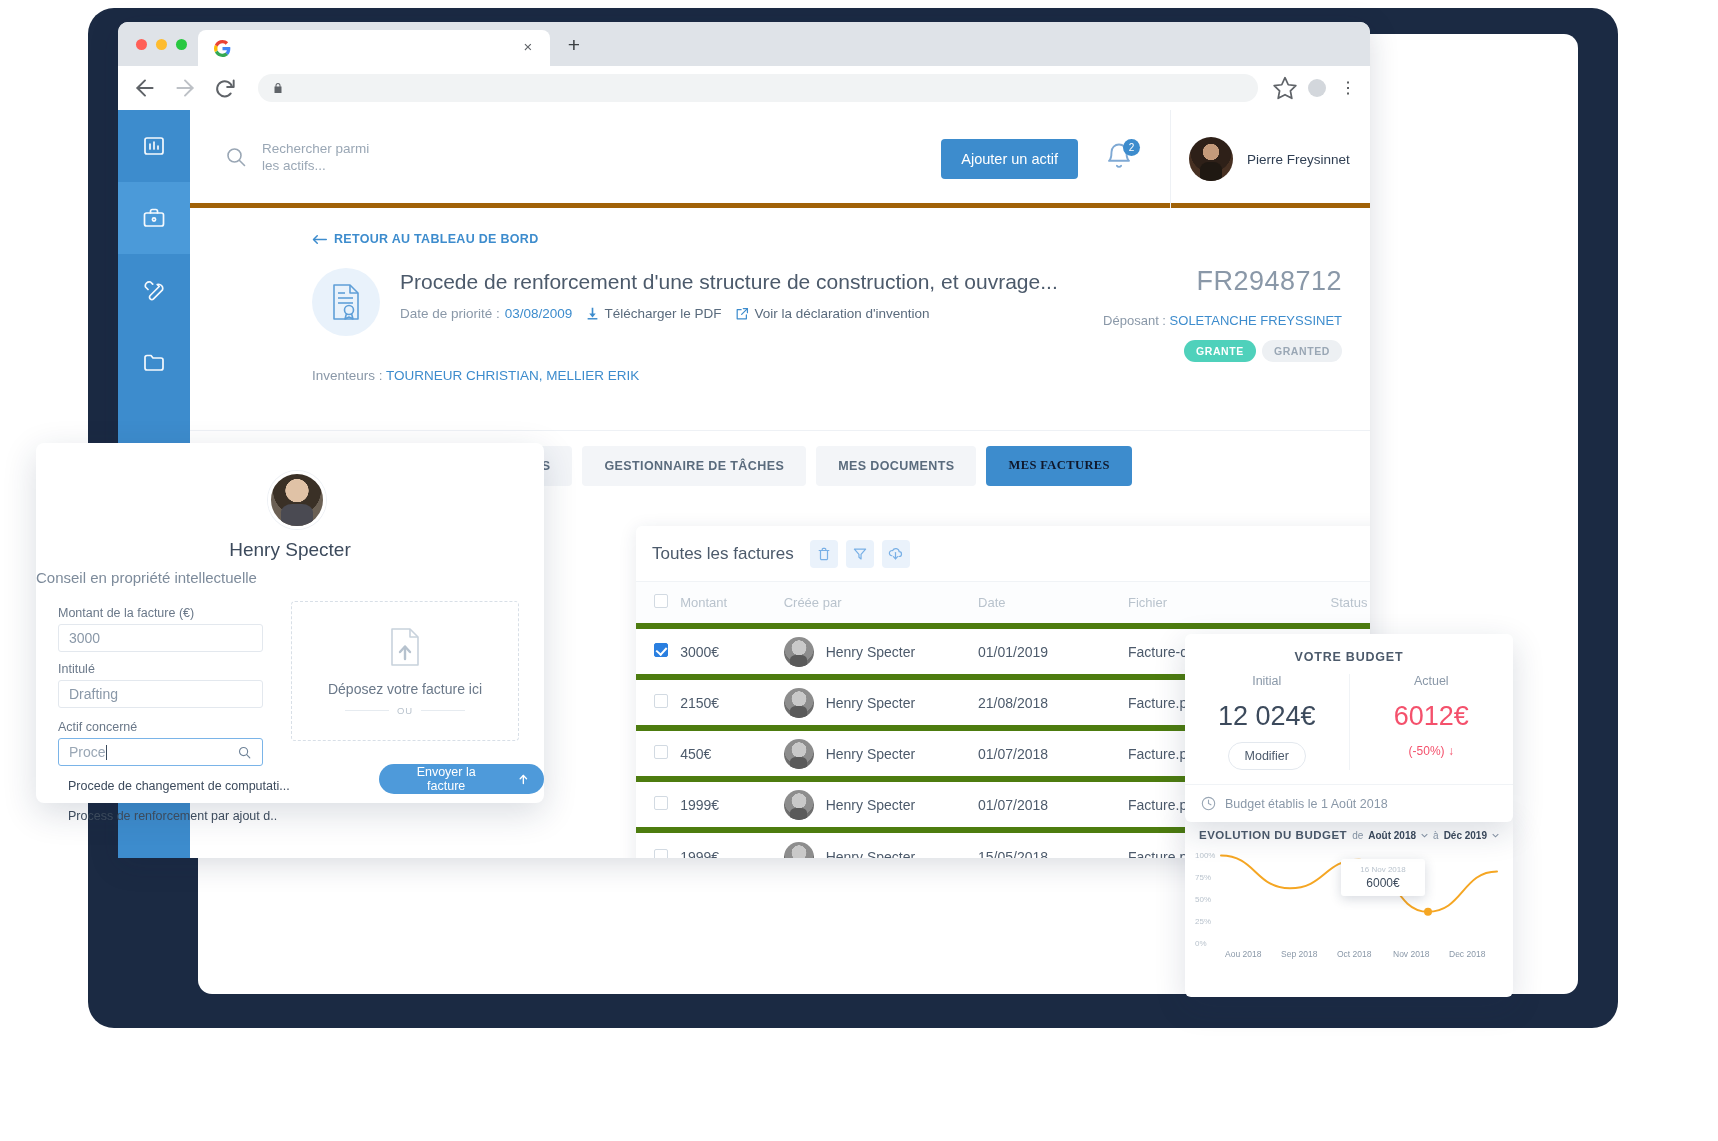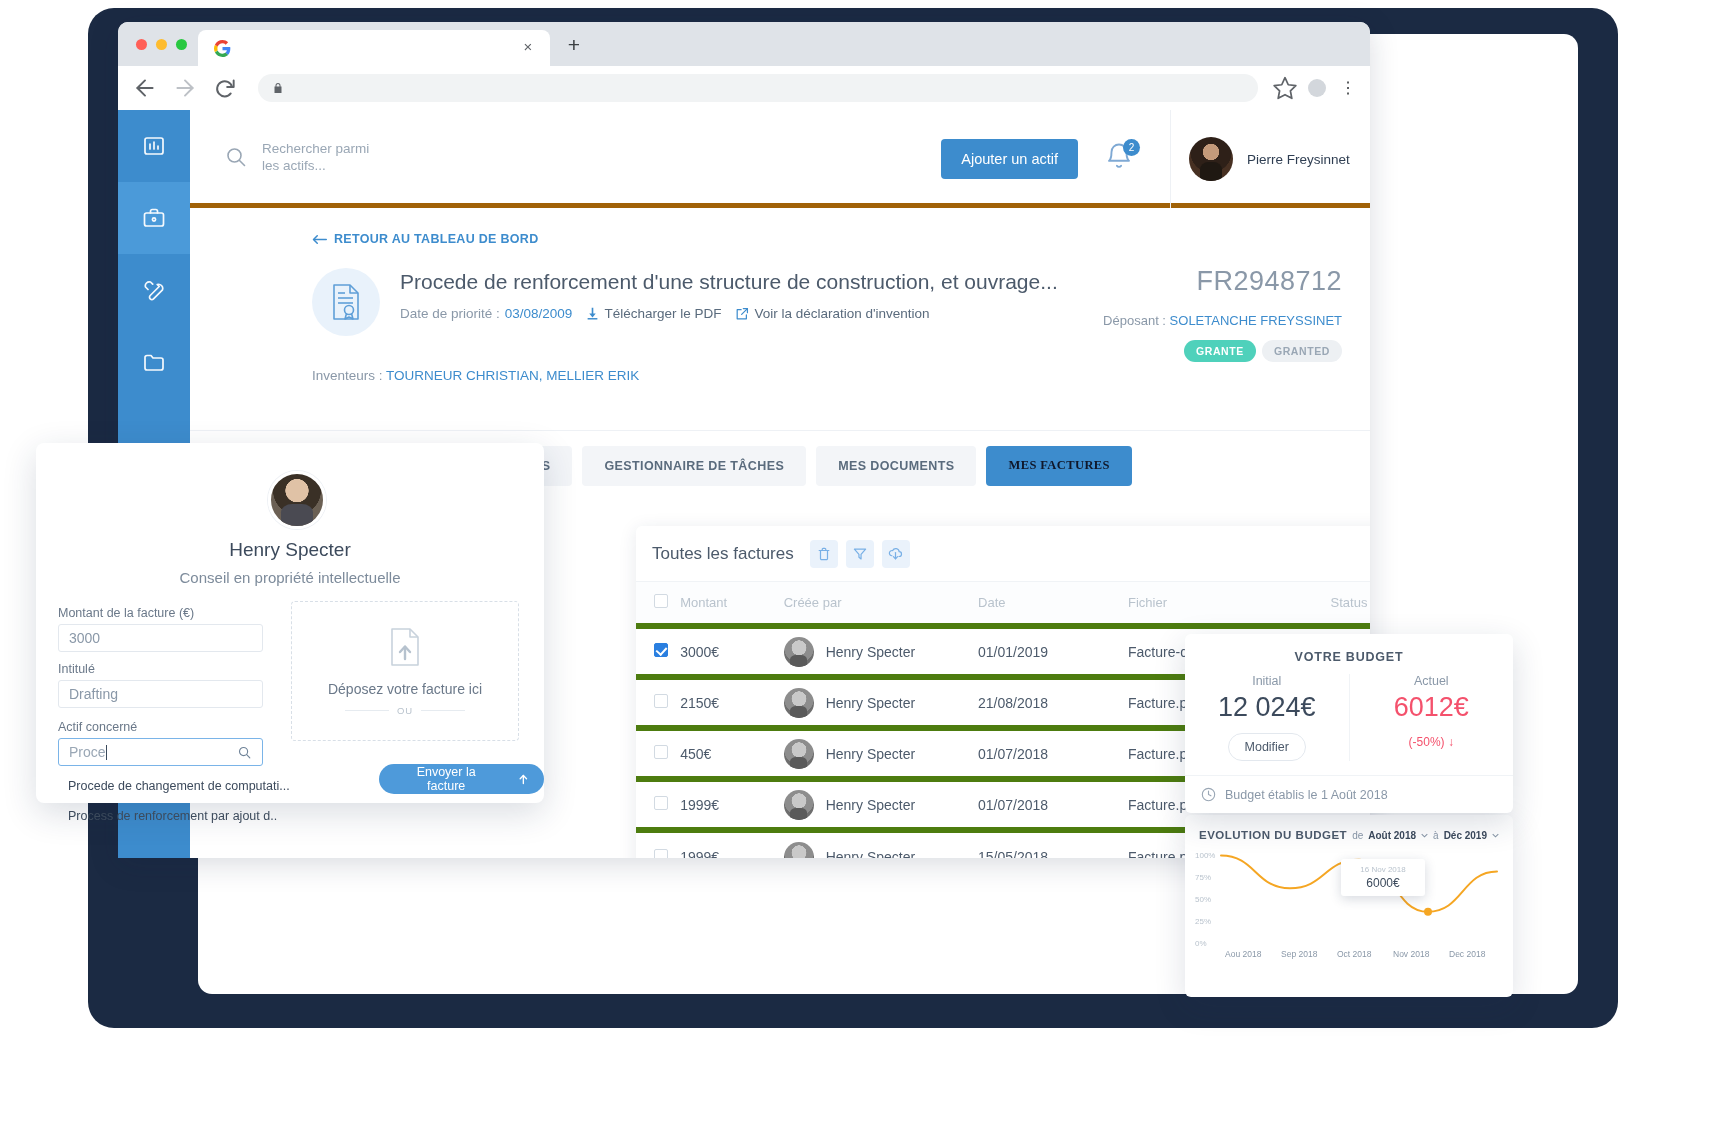--- a/index.html
+++ b/index.html
@@ -258,21 +258,21 @@
     position: absolute; left: 232px; top: 28px;
     width: 58px; height: 58px; border-radius: 50%;
     background: radial-gradient(circle at 50% 32%, #e0c2a6 0 26%, #3a3026 27% 54%, #6b6054 55% 100%);
     overflow: hidden; border: 3px solid #fff; box-shadow: 0 0 0 1px #eef1f5;
   }
   #form-avatar::after {
     content: ""; position: absolute; left: 20%; top: 58%;
     width: 60%; height: 44%; border-radius: 36% 36% 0 0; background: #4a4a52;
   }
   #form-name { position: absolute; left: 0; right: 0; top: 96px; text-align: center; font-size: 19px; color: #3c4a5c; }
-  #form-role { position: absolute; left: 0; right: 0; top: 126px; text-align: center; font-size: 15px; color: #7d8b9b; }
+  #form-role { position: absolute; left: 0; right: 0; top: 126px; font-size: 15px; color: #7d8b9b; }
   .f-label { position: absolute; font-size: 12.5px; color: #6a7889; }
   .f-input {
     position: absolute; width: 205px; height: 28px;
     border: 1px solid #e3e8ee; border-radius: 3px;
     display: flex; align-items: center; padding: 0 10px;
     font-size: 14px; color: #8a98a8; background: #fff;
   }
   #actif-input {
     border: 1px solid #7ab4e8; color: #9aa7b5;
     justify-content: space-between;
@@ -307,21 +307,21 @@
     z-index: 40; overflow: hidden;
   }
   #budget-title {
     text-align: center; font-size: 12.5px; font-weight: bold;
     color: #4c5a6b; letter-spacing: .8px; padding: 16px 0 10px;
   }
   #budget-cols { display: flex; padding: 0 0 14px; }
   .b-col { flex: 1; text-align: center; }
   .b-col + .b-col { border-left: 1px solid #f0f3f6; }
   .b-lab { font-size: 12.5px; color: #8a98a8; }
-  .b-val { font-size: 27px; margin-top: 4px; color: #3c4a5c; white-space: nowrap; text-align: center; }
+  .b-val { font-size: 27px; margin-top: 13px; color: #3c4a5c; white-space: nowrap; text-align: center; }
   .b-val.red { color: #f4516c; }
   #modify-btn {
     margin-top: 10px; border: 1px solid #e3e8ee; background: #fff;
     border-radius: 16px; padding: 6px 16px; font-size: 12.5px;
     color: #4c5a6b; font-family: inherit; cursor: pointer;
   }
   #b-delta { margin-top: 12px; font-size: 12px; color: #f4516c; }
   #budget-foot {
     border-top: 1px solid #f0f3f6; padding: 11px 16px;
     display: flex; align-items: center; gap: 9px;

